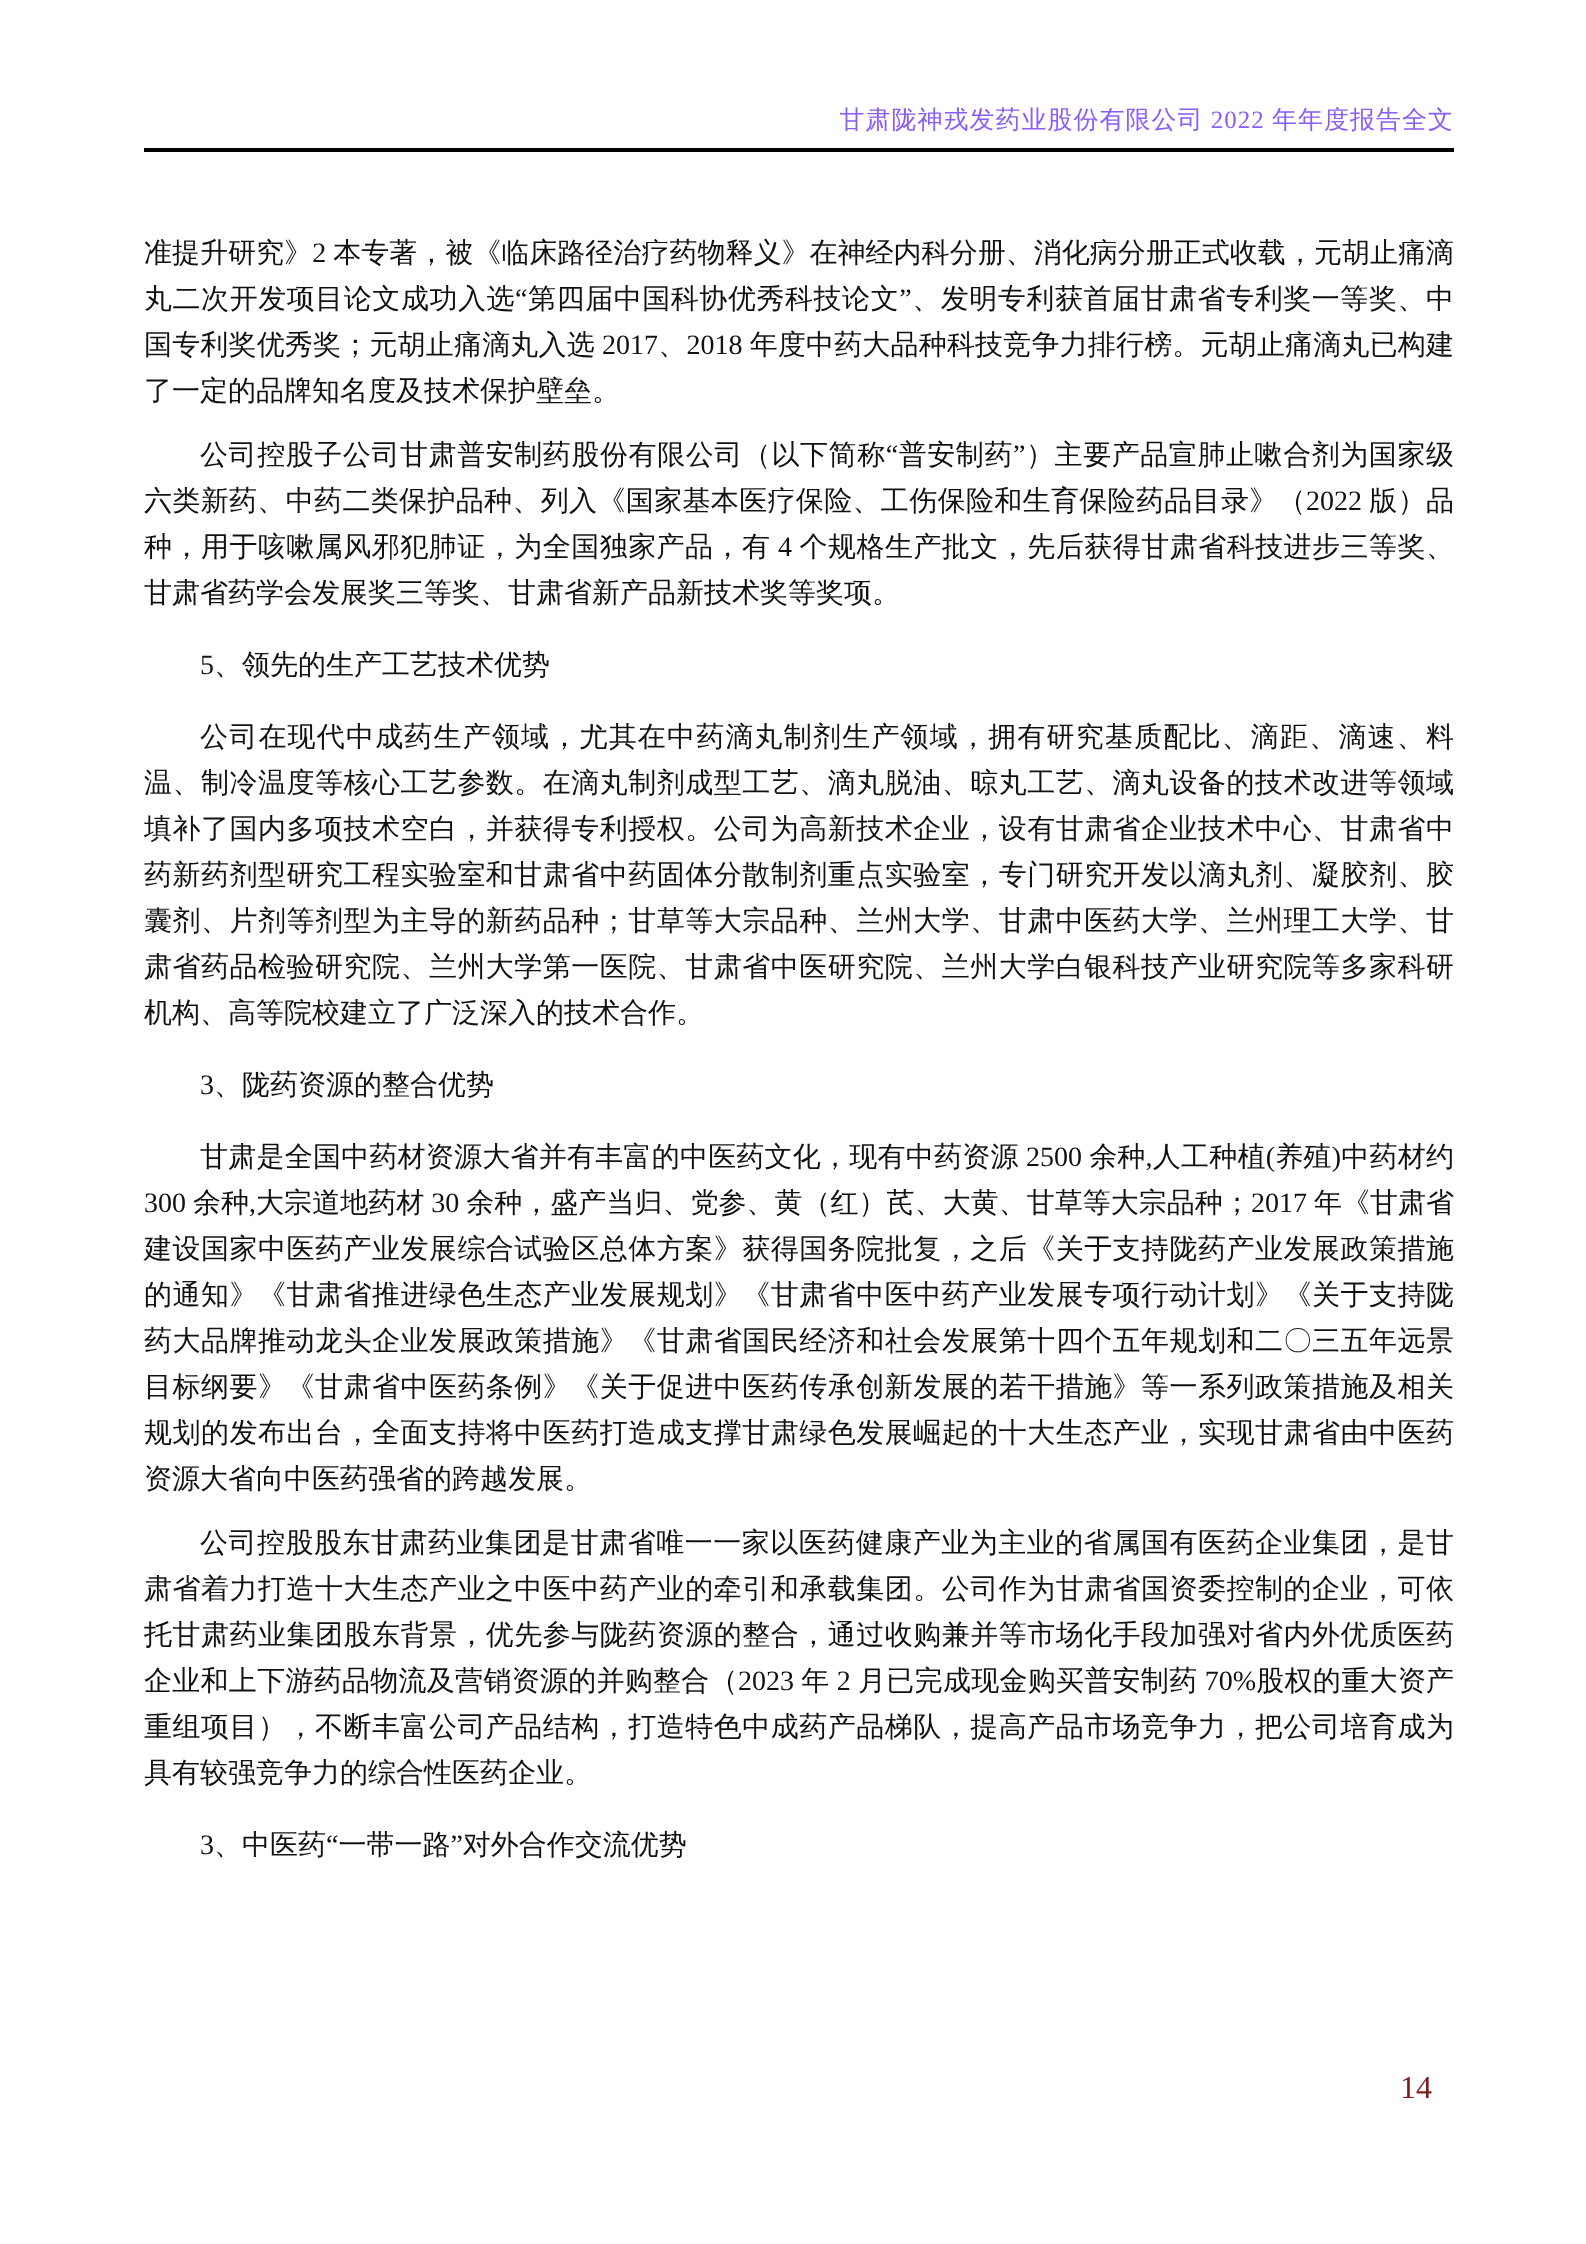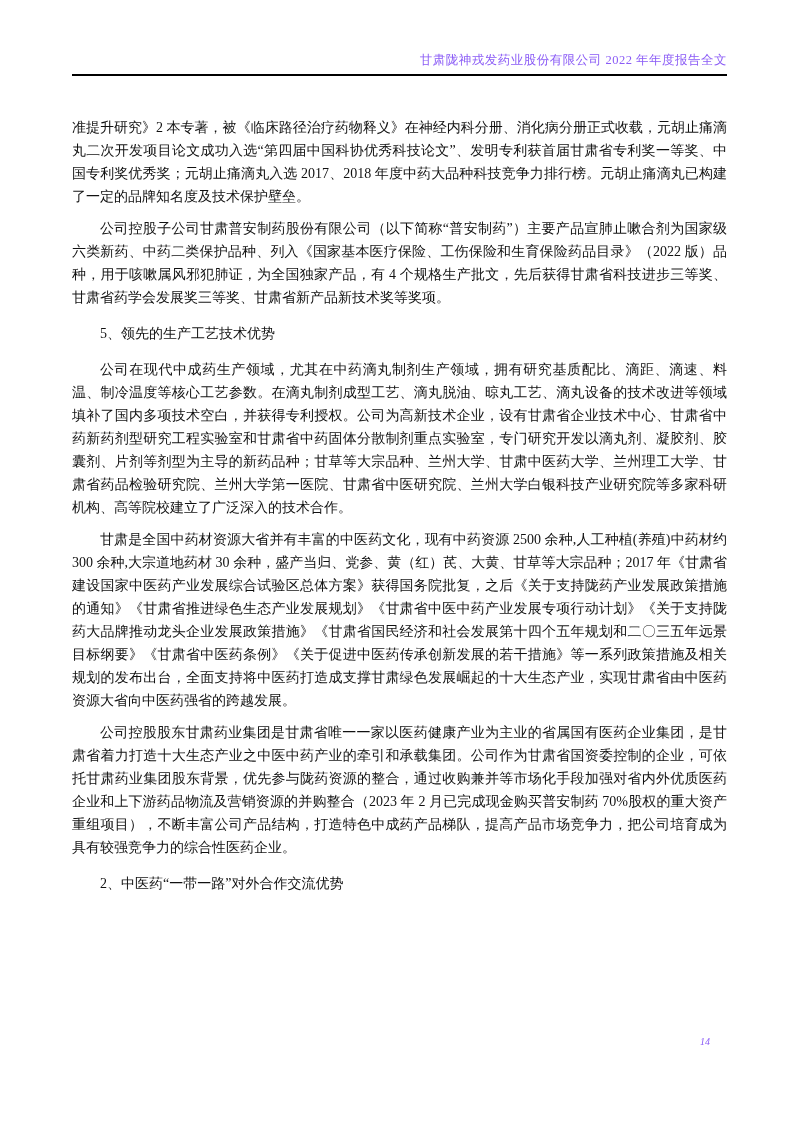--- a/index.html
+++ b/index.html
@@ -54,23 +54,22 @@
   }
   .heading {
     margin: 13px 0 13px 0;
     text-indent: 2em;
     font-size: 14px;
   }
   .page-number {
     position: absolute;
     left: 700px;
     top: 1036px;
-    font-size: 10px;
-    color: #8b5cf6;
-    font-style: italic;
+    font-size: 16px;
+    color: #7f1d1d;
   }
 </style>
 </head>
 <body>
 
 <div class="page">
 
   <div class="header">甘肃陇神戎发药业股份有限公司 2022 年年度报告全文</div>
 
   <div class="header-rule"></div>
@@ -79,25 +78,26 @@
 
     <p class="para noindent">准提升研究》2 本专著，被《临床路径治疗药物释义》在神经内科分册、消化病分册正式收载，元胡止痛滴丸二次开发项目论文成功入选“第四届中国科协优秀科技论文”、发明专利获首届甘肃省专利奖一等奖、中国专利奖优秀奖；元胡止痛滴丸入选 2017、2018 年度中药大品种科技竞争力排行榜。元胡止痛滴丸已构建了一定的品牌知名度及技术保护壁垒。</p>
 
     <p class="para">公司控股子公司甘肃普安制药股份有限公司（以下简称“普安制药”）主要产品宣肺止嗽合剂为国家级六类新药、中药二类保护品种、列入《国家基本医疗保险、工伤保险和生育保险药品目录》（2022 版）品种，用于咳嗽属风邪犯肺证，为全国独家产品，有 4 个规格生产批文，先后获得甘肃省科技进步三等奖、甘肃省药学会发展奖三等奖、甘肃省新产品新技术奖等奖项。</p>
 
     <p class="heading">5、领先的生产工艺技术优势</p>
 
     <p class="para">公司在现代中成药生产领域，尤其在中药滴丸制剂生产领域，拥有研究基质配比、滴距、滴速、料温、制冷温度等核心工艺参数。在滴丸制剂成型工艺、滴丸脱油、晾丸工艺、滴丸设备的技术改进等领域填补了国内多项技术空白，并获得专利授权。公司为高新技术企业，设有甘肃省企业技术中心、甘肃省中药新药剂型研究工程实验室和甘肃省中药固体分散制剂重点实验室，专门研究开发以滴丸剂、凝胶剂、胶囊剂、片剂等剂型为主导的新药品种；甘草等大宗品种、兰州大学、甘肃中医药大学、兰州理工大学、甘肃省药品检验研究院、兰州大学第一医院、甘肃省中医研究院、兰州大学白银科技产业研究院等多家科研机构、高等院校建立了广泛深入的技术合作。</p>
 
 
+    <p class="heading">3、陇药资源的整合优势</p>
 
     <p class="para">甘肃是全国中药材资源大省并有丰富的中医药文化，现有中药资源 2500 余种,人工种植(养殖)中药材约 300 余种,大宗道地药材 30 余种，盛产当归、党参、黄（红）芪、大黄、甘草等大宗品种；2017 年《甘肃省建设国家中医药产业发展综合试验区总体方案》获得国务院批复，之后《关于支持陇药产业发展政策措施的通知》《甘肃省推进绿色生态产业发展规划》《甘肃省中医中药产业发展专项行动计划》《关于支持陇药大品牌推动龙头企业发展政策措施》《甘肃省国民经济和社会发展第十四个五年规划和二〇三五年远景目标纲要》《甘肃省中医药条例》《关于促进中医药传承创新发展的若干措施》等一系列政策措施及相关规划的发布出台，全面支持将中医药打造成支撑甘肃绿色发展崛起的十大生态产业，实现甘肃省由中医药资源大省向中医药强省的跨越发展。</p>
 
     <p class="para">公司控股股东甘肃药业集团是甘肃省唯一一家以医药健康产业为主业的省属国有医药企业集团，是甘肃省着力打造十大生态产业之中医中药产业的牵引和承载集团。公司作为甘肃省国资委控制的企业，可依托甘肃药业集团股东背景，优先参与陇药资源的整合，通过收购兼并等市场化手段加强对省内外优质医药企业和上下游药品物流及营销资源的并购整合（2023 年 2 月已完成现金购买普安制药 70%股权的重大资产重组项目），不断丰富公司产品结构，打造特色中成药产品梯队，提高产品市场竞争力，把公司培育成为具有较强竞争力的综合性医药企业。</p>
 
-    <p class="heading">2、中医药“一带一路”对外合作交流优势</p>
+    <p class="heading">3、中医药“一带一路”对外合作交流优势</p>
 
 
   </div>
 
   <div class="page-number">14</div>
 
 </div>
 
 </body></html>

